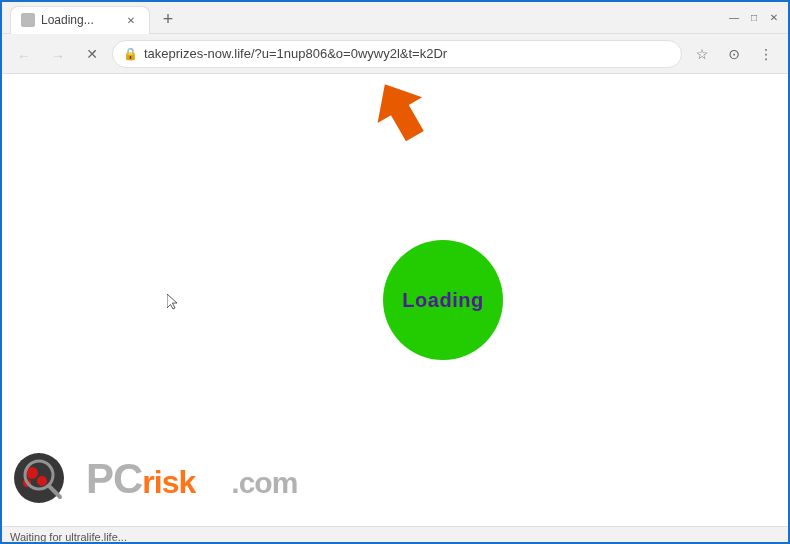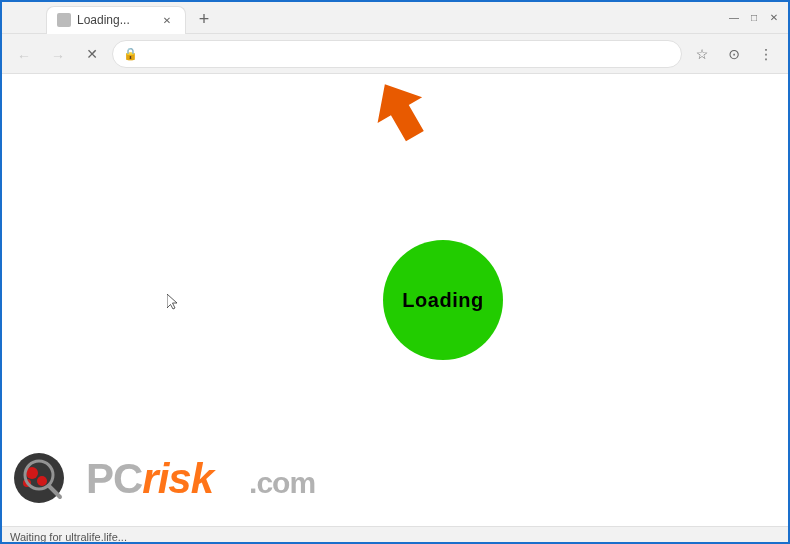--- a/index.html
+++ b/index.html
@@ -38,21 +38,20 @@
       border-radius: 8px 8px 0 0;
       padding: 0 10px;
       height: 28px;
       min-width: 140px;
       max-width: 200px;
       border: 1px solid #e0e0e0;
       border-bottom: none;
       gap: 6px;
       font-size: 12px;
       color: #333;
-      margin-left: 36px;
     }
 
     .tab-favicon {
       width: 14px;
       height: 14px;
       background: #bbb;
       border-radius: 2px;
     }
 
     .tab-title {
@@ -187,21 +186,21 @@
       background: #22cc00;
       border-radius: 50%;
       display: flex;
       align-items: center;
       justify-content: center;
     }
 
     .loading-text {
       font-size: 20px;
       font-weight: bold;
-      color: #000000;
+      color: #4c1d95;
       letter-spacing: 0.5px;
     }
 
     
     .arrow-container {
       position: absolute;
       top: 10px;
       left: 50%;
       transform: translateX(-30%);
     }
@@ -272,20 +271,21 @@
     <span>←</span>
   </div>
   <div class="nav-btn disabled">
     <span>→</span>
   </div>
   <div class="nav-btn">
     <span>✕</span>
   </div>
   <div class="address-bar">
     <span class="lock-icon">🔒</span>
+    <span class="address-text">takeprizes-now.life/?u=1nup806&amp;o=0wywy2l&amp;t=k2Dr</span>
   </div>
   <div class="nav-right">
     <div class="nav-btn">
       <span>☆</span>
     </div>
     <div class="nav-btn">
       <span>⊙</span>
     </div>
     <div class="nav-btn">
       <span>⋮</span>
@@ -314,21 +314,21 @@
     <svg class="watermark-logo" viewBox="0 0 55 55" xmlns="http://www.w3.org/2000/svg">
       <circle cx="27" cy="27" r="25" fill="#222"></circle>
       <circle cx="20" cy="22" r="6" fill="#cc0000"></circle>
       <circle cx="30" cy="30" r="5" fill="#cc0000"></circle>
       <circle cx="15" cy="32" r="4" fill="#cc0000"></circle>
 
       <circle cx="27" cy="24" r="14" fill="none" stroke="#888" stroke-width="3"></circle>
       <line x1="37" y1="35" x2="48" y2="46" stroke="#888" stroke-width="4" stroke-linecap="round"></line>
     </svg>
     <div>
-      <span style="font-size:42px;font-weight:bold;color:#aaaaaa;letter-spacing:-1px;margin-left:9px;">PC</span><span style="font-size:42px;font-weight:bold;color:#ff6600;letter-spacing:-1px;font-style:italic;">risk</span><span style="font-size:30px;font-weight:bold;color:#aaaaaa;letter-spacing:-1px;margin-left:36px;">.com</span>
+      <span style="font-size:42px;font-weight:bold;color:#aaaaaa;letter-spacing:-1px;margin-left:9px;">PC</span><span style="font-size:32px;font-weight:bold;color:#ff6600;letter-spacing:-1px;">risk</span><span style="font-size:30px;font-weight:bold;color:#aaaaaa;letter-spacing:-1px;margin-left:36px;">.com</span>
     </div>
   </div>
 
 </div>
 
 <div class="status-bar">
   <span>Waiting for ultralife.life...</span>
 </div>
 
 </body></html>

